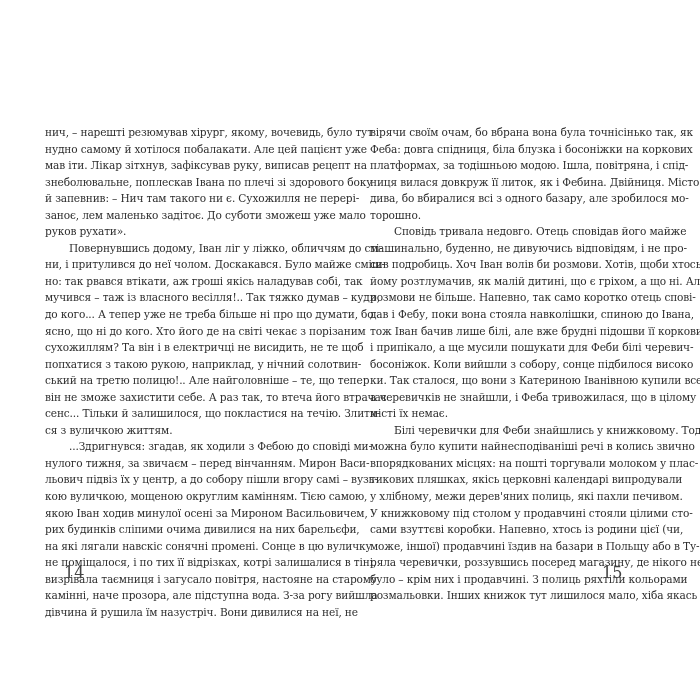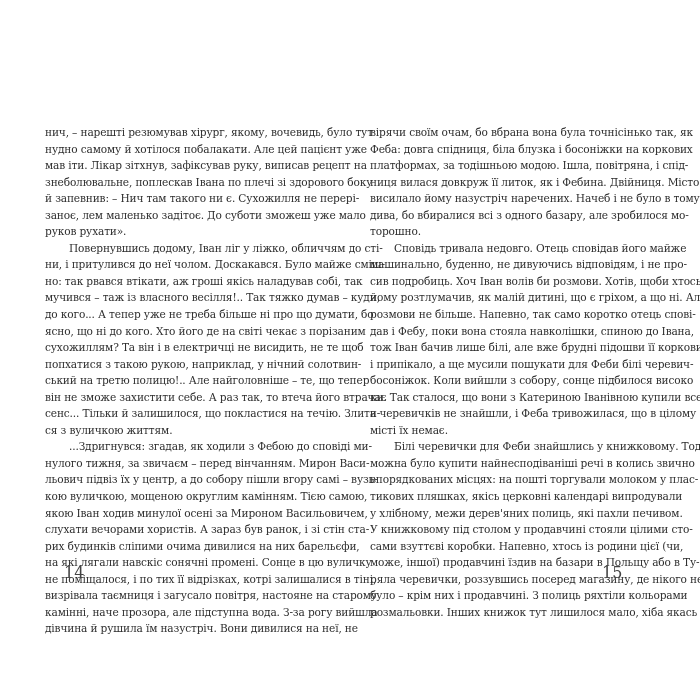--- a/index.html
+++ b/index.html
@@ -75,34 +75,32 @@
       <span class="line">попхатися з такою рукою, наприклад, у нічний солотвин-</span>
       <span class="line">ський на третю полицю!.. Але найголовніше – те, що тепер</span>
       <span class="line">він не зможе захистити себе. А раз так, то втеча його втрачає</span>
       <span class="line">сенс... Тільки й залишилося, що покластися на течію. Злити-</span>
       <span class="line last">ся з вуличкою життям.</span>
       <span class="line indent">...Здригнувся: згадав, як ходили з Фебою до сповіді ми-</span>
       <span class="line">нулого тижня, за звичаєм – перед вінчанням. Мирон Васи-</span>
       <span class="line">льович підвіз їх у центр, а до собору пішли вгору самі – вузь-</span>
       <span class="line">кою вуличкою, мощеною округлим камінням. Тією самою,</span>
       <span class="line">якою Іван ходив минулої осені за Мироном Васильовичем,</span>
-      <span class="line">слухати вечорами хористів. А зараз був ранок, і зі стін ста-</span>
       <span class="line">рих будинків сліпими очима дивилися на них барельєфи,</span>
       <span class="line">на які лягали навскіс сонячні промені. Сонце в цю вуличку</span>
       <span class="line">не поміщалося, і по тих її відрізках, котрі залишалися в тіні,</span>
       <span class="line">визрівала таємниця і загусало повітря, настояне на старому</span>
       <span class="line">камінні, наче прозора, але підступна вода. З-за рогу вийшла</span>
       <span class="line">дівчина й рушила їм назустріч. Вони дивилися на неї, не</span>
     </div>
   <div class="page page-right" id="right-page">
       <span class="line">вірячи своїм очам, бо вбрана вона була точнісінько так, як</span>
       <span class="line">Феба: довга спідниця, біла блузка і босоніжки на коркових</span>
       <span class="line">платформах, за тодішньою модою. Ішла, повітряна, і спід-</span>
       <span class="line">ниця вилася довкруж її литок, як і Фебина. Двійниця. Місто</span>
-      <span class="line">висилало йому назустріч наречених. Начеб і не було в тому</span>
       <span class="line">дива, бо вбиралися всі з одного базару, але зробилося мо-</span>
       <span class="line last">торошно.</span>
       <span class="line indent">Сповідь тривала недовго. Отець сповідав його майже</span>
       <span class="line">машинально, буденно, не дивуючись відповідям, і не про-</span>
       <span class="line">сив подробиць. Хоч Іван волів би розмови. Хотів, щоби хтось</span>
       <span class="line">йому розтлумачив, як малій дитині, що є гріхом, а що ні. Але</span>
       <span class="line">розмови не більше. Напевно, так само коротко отець спові-</span>
       <span class="line">дав і Фебу, поки вона стояла навколішки, спиною до Івана,</span>
       <span class="line">тож Іван бачив лише білі, але вже брудні підошви її коркових</span>
       <span class="line">і припікало, а ще мусили пошукати для Феби білі черевич-</span>

